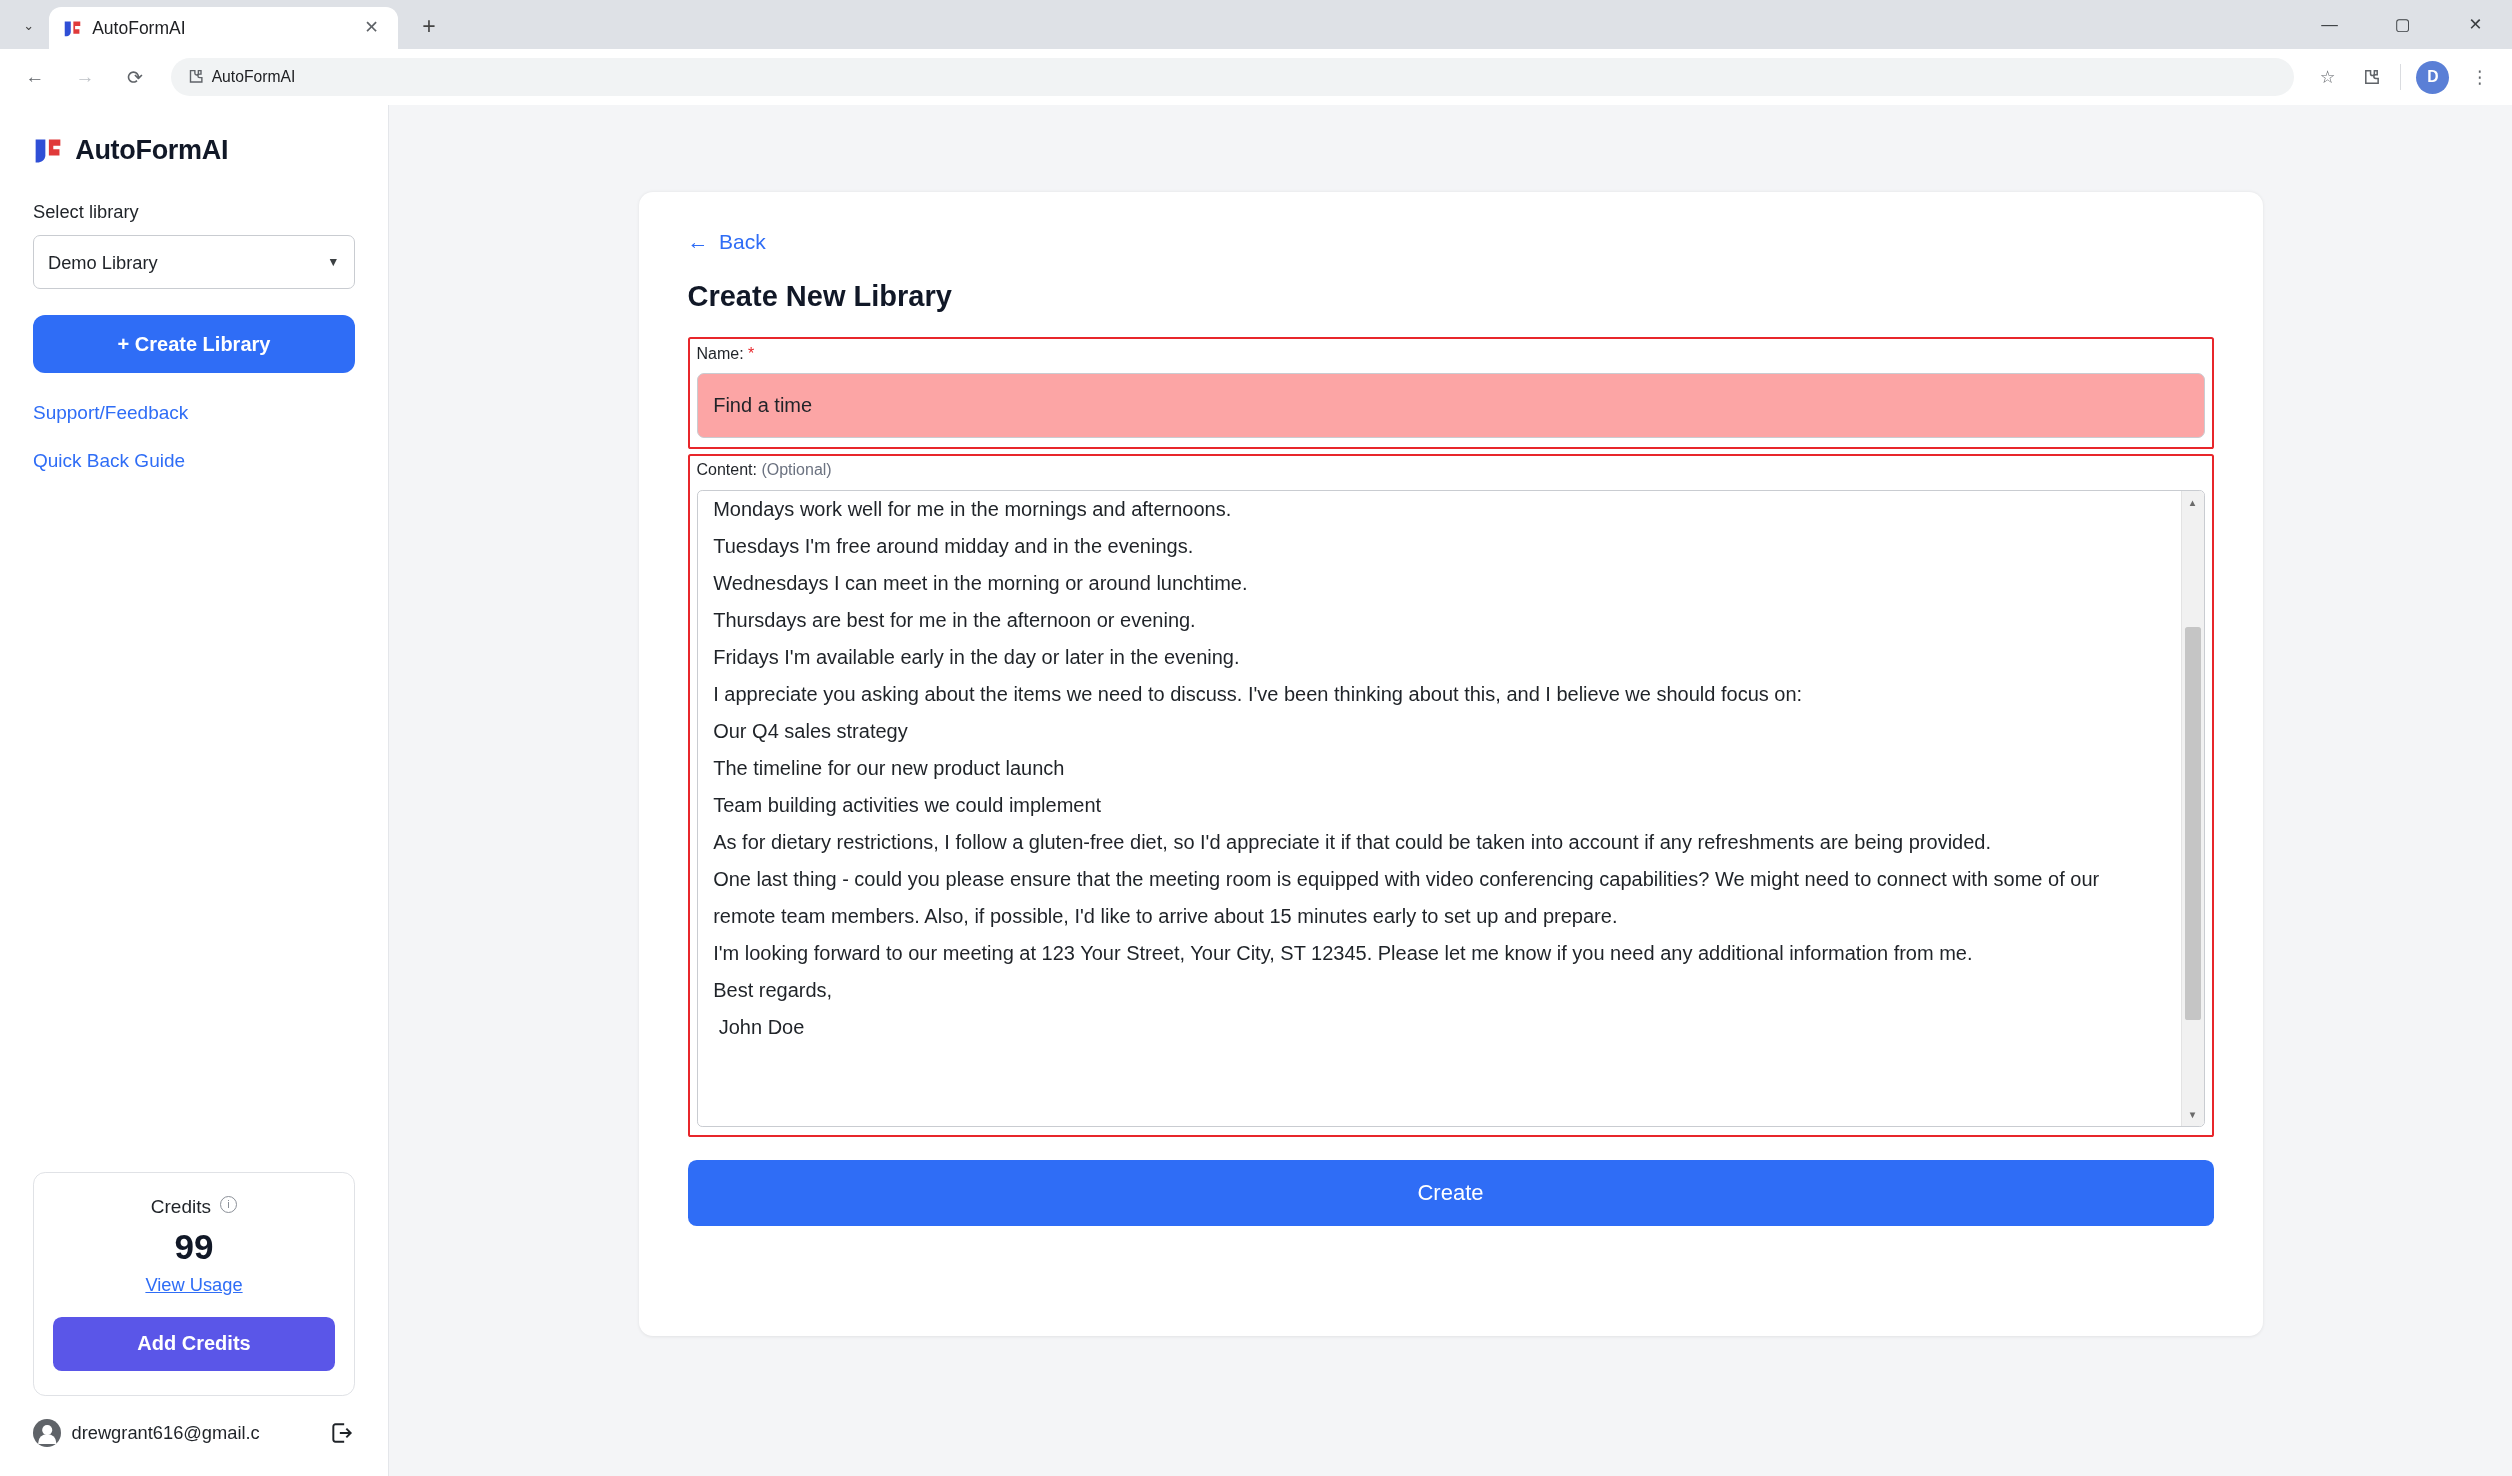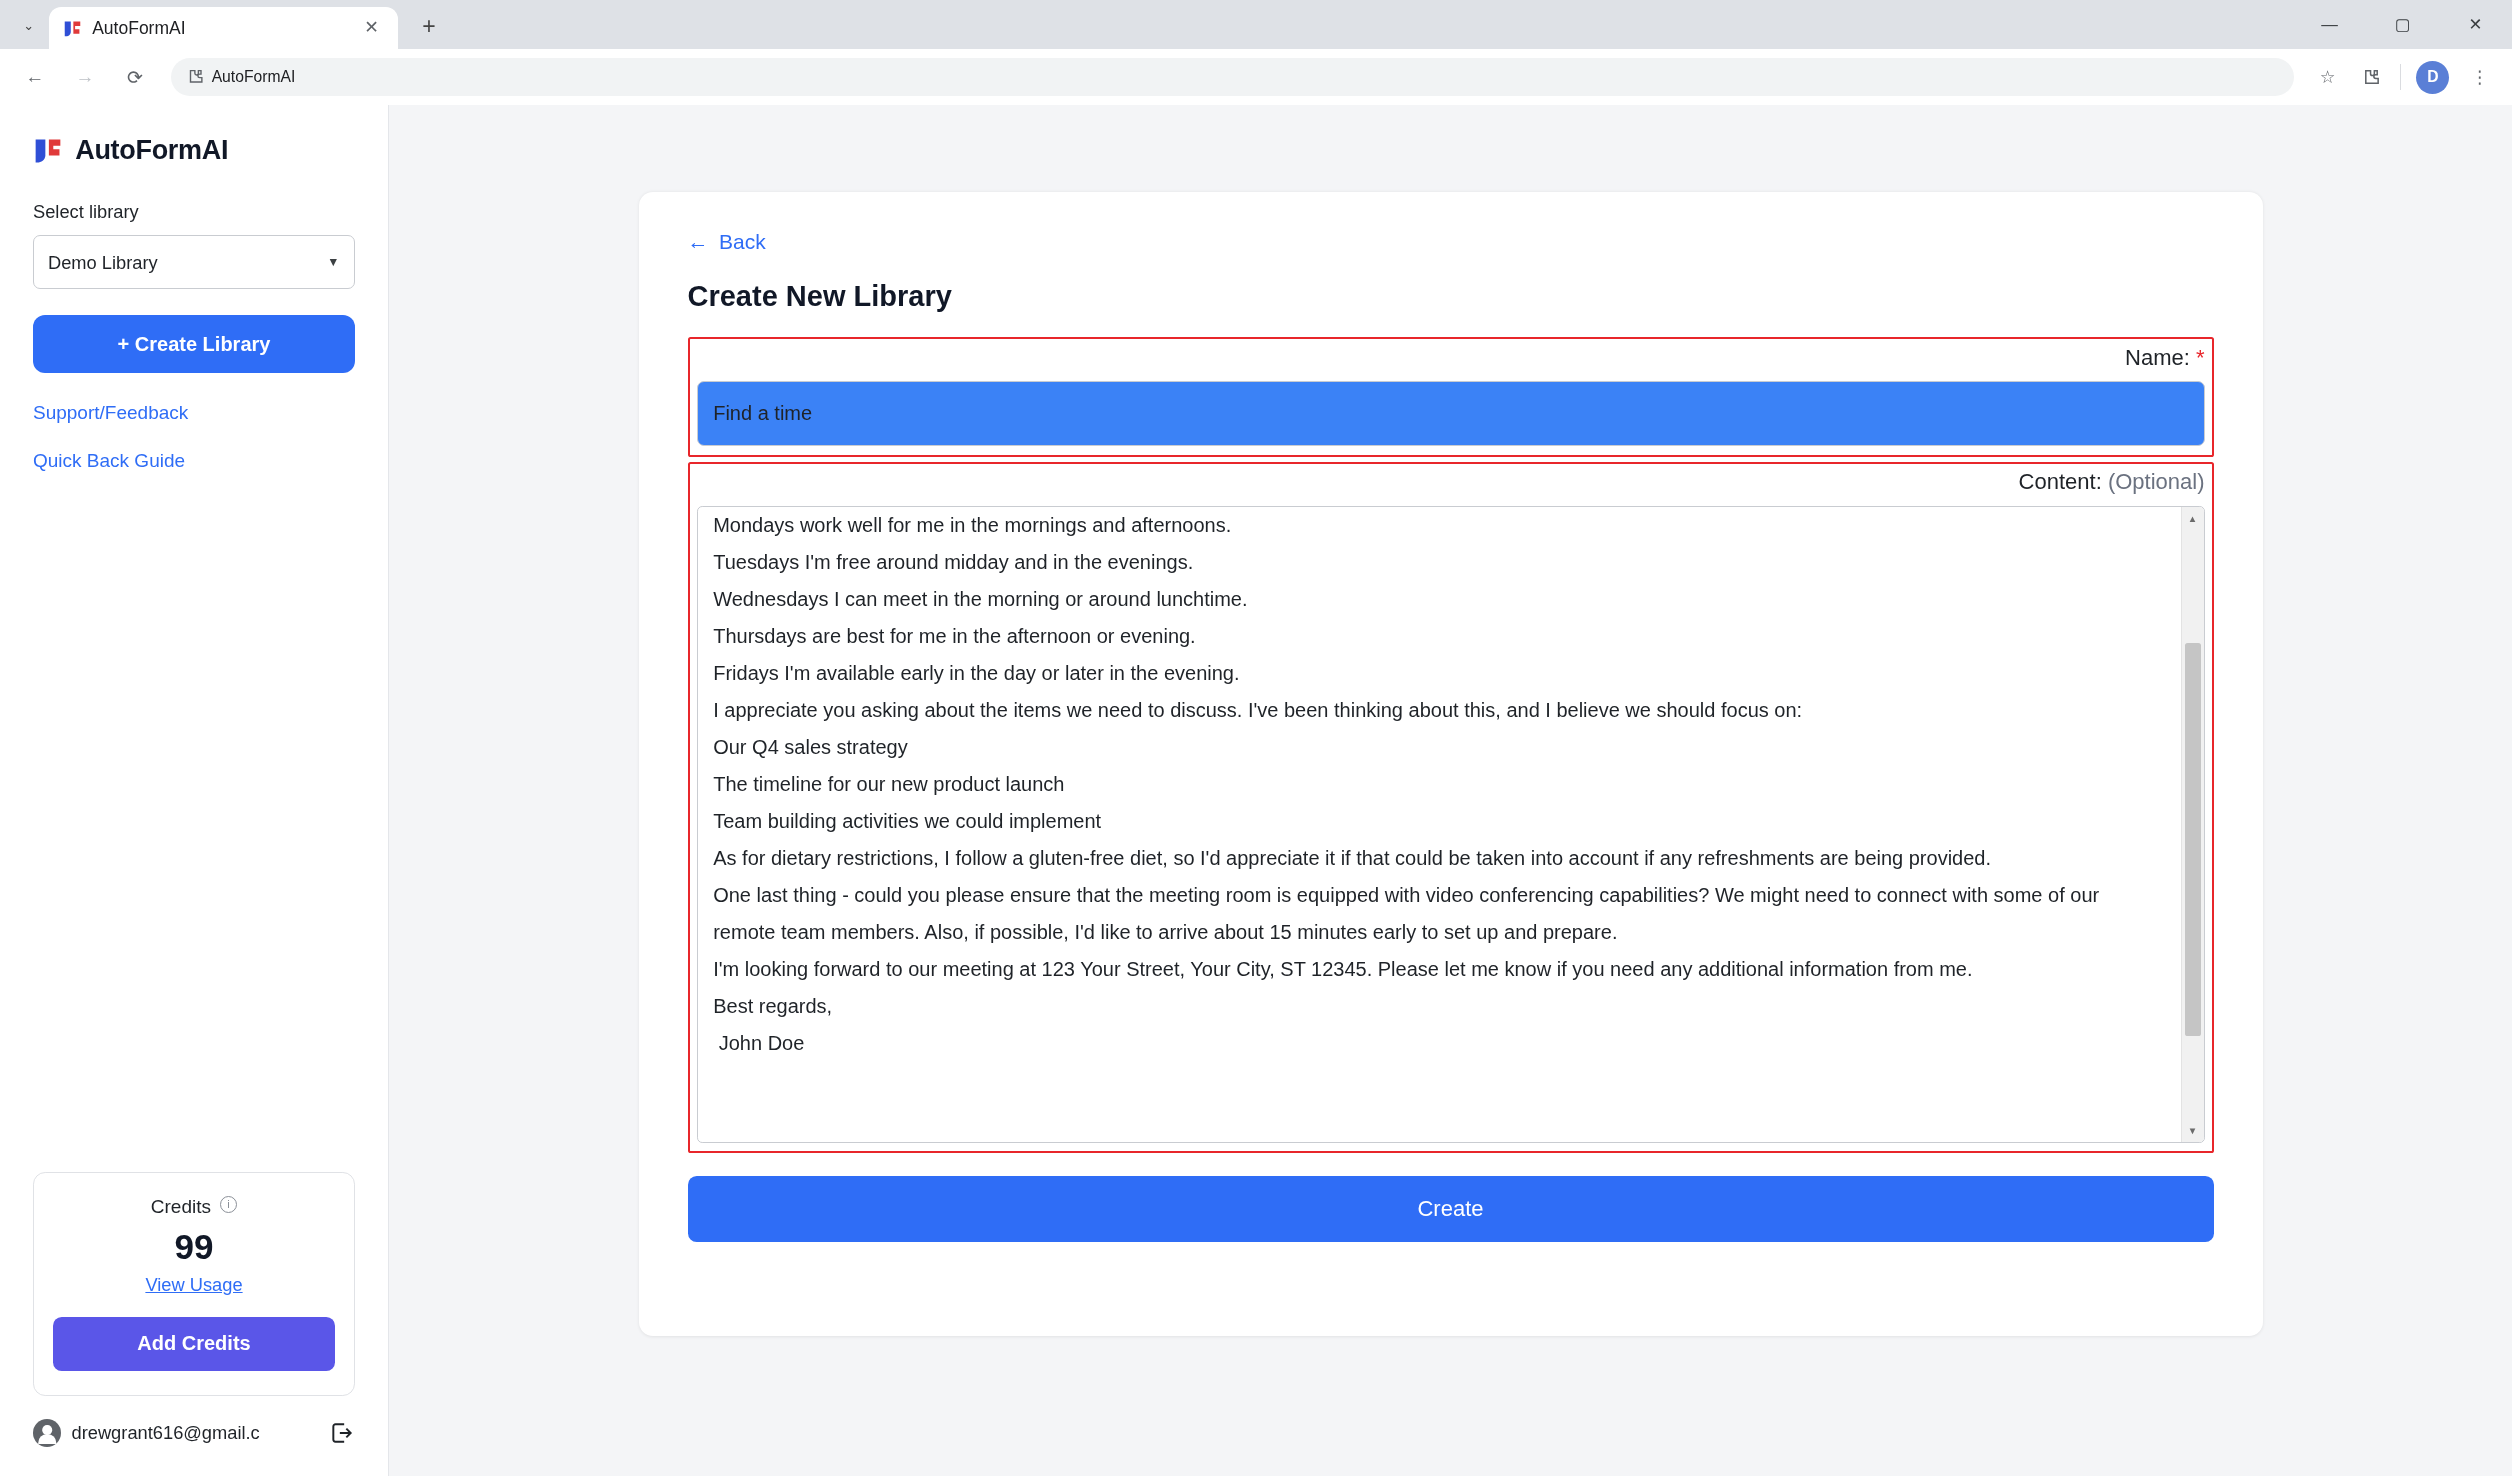--- a/index.html
+++ b/index.html
@@ -262,32 +262,32 @@
     margin-bottom: 26px;
   }
   .card-title {
     font-size: 29px; font-weight: bold; color:#111827;
     margin: 0 0 24.4px 0;
   }
 
   .hl-box { border: 2.6px solid #e8262b; border-radius: 2.6px; padding: 5.2px 7px 8.7px; }
   .hl-box.name { margin-bottom: 5.2px; }
 
-  .inline-label { font-size: 22px; color:#1f2328; margin-bottom: 10.5px; text-align: right; }
+  .inline-label { font-size: 16px; color:#1f2328; margin-bottom: 10.5px; }
   .req { color:#e8262b; }
   .optional { color:#6b7280; }
 
   input.name-input {
     width: 100%; height: 65px;
     font-size: 20px; color:#1f2328;
     padding: 0 15.7px;
     border: 0.9px solid #c9ccd1;
     border-radius: 7px;
     font-family: "Liberation Sans", sans-serif;
-    background:#3b82f6;
+    background:#fca5a5;
   }
 
   .textarea-wrap {
     position: relative;
     border: 0.9px solid #c9ccd1;
     border-radius: 5.2px;
     background: #fff;
     height: 637px;
     overflow: hidden;
   }

